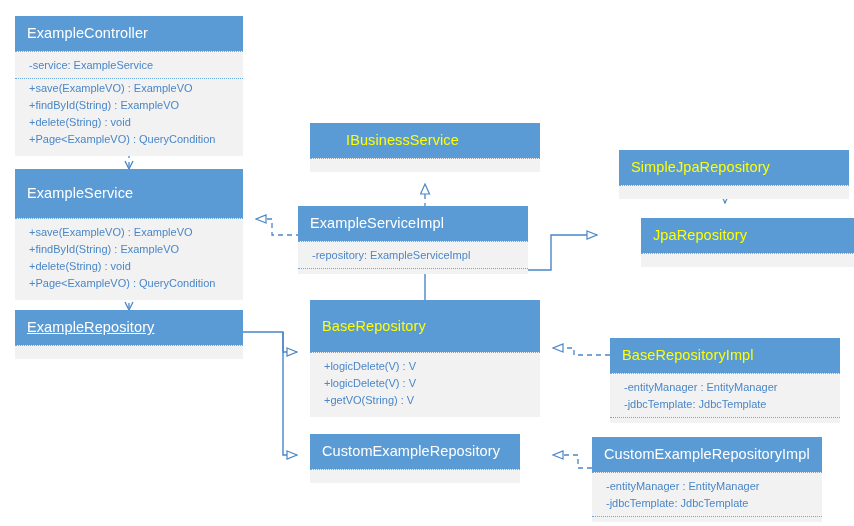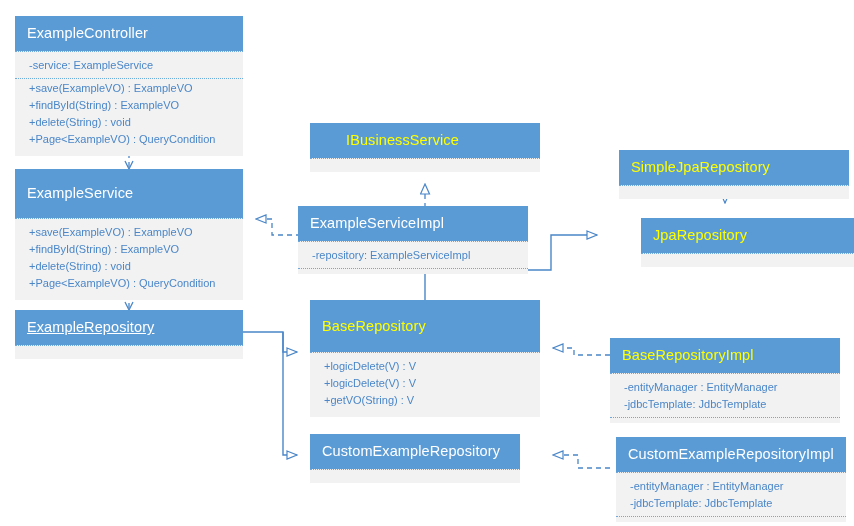--- a/index.html
+++ b/index.html
@@ -194,21 +194,21 @@
   <div class="uml-class" style="left:610px; top:303px; width:230px;margin-top:35px;">
     <div class="uml-header iface-title" style="height:35px;">BaseRepositoryImpl</div>
     <div class="uml-body">
       <div class="uml-compartment with-rule">
         <div class="uml-member">-entityManager : EntityManager</div>
         <div class="uml-member">-jdbcTemplate: JdbcTemplate</div>
       </div>
     </div>
   </div>
 
-  <div class="uml-class" style="left:616px; top:437px; width:230px;">
+  <div class="uml-class" style="left:592px; top:437px; width:230px;">
     <div class="uml-header" style="height:35px;">CustomExampleRepositoryImpl</div>
     <div class="uml-body">
       <div class="uml-compartment with-rule">
         <div class="uml-member">-entityManager : EntityManager</div>
         <div class="uml-member">-jdbcTemplate: JdbcTemplate</div>
       </div>
     </div>
   </div>
 
 </div>

